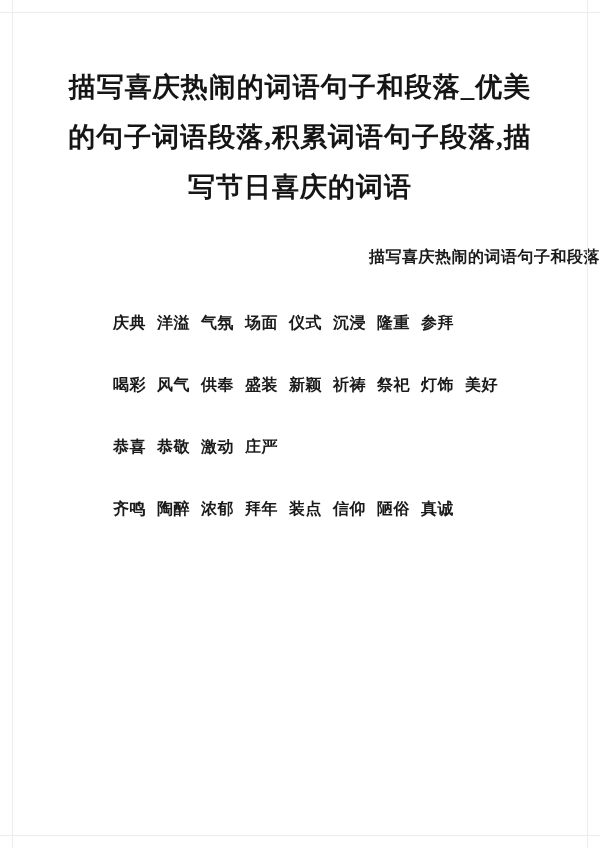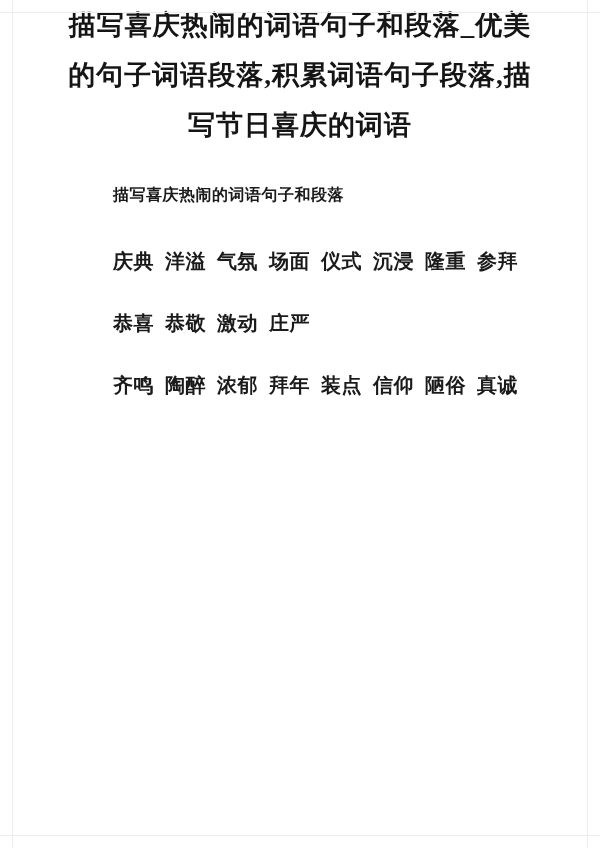--- a/index.html
+++ b/index.html
@@ -21,44 +21,46 @@
     position: absolute;
     background: #ececec;
   }
   .frame-top    { left: 0; top: 12px;    width: 100%; height: 1px; }
   .frame-bottom { left: 0; top: 835px;   width: 100%; height: 1px; }
   .frame-left   { left: 12px;  top: 0;   width: 1px;  height: 100%; }
   .frame-right  { left: 587px; top: 0;   width: 1px;  height: 100%; }
 
   .title {
     margin: 0;
+    padding-top: 62px;
     text-align: center;
     font-size: 27px;
     font-weight: 700;
     letter-spacing: 1px;
     color: #151515;
   }
   .title-line {
     line-height: 50px;
     white-space: nowrap;
   }
   .subtitle {
     margin: 34px 0 0 113px;
     font-size: 16px;
     font-weight: 600;
     line-height: 22px;
     letter-spacing: 0.5px;
     white-space: nowrap;
+    text-align: right;
   }
   .word-rows {
     margin-top: 44px;
   }
   .word-row {
     margin: 0 0 40px 113px;
-    font-size: 20px;
+    font-size: 16px;
     font-weight: 600;
     line-height: 22px;
     letter-spacing: 0.5px;
     white-space: nowrap;
   }
   .word + .word {
     margin-left: 11px;
   }
 </style>
 </head>
@@ -74,17 +76,18 @@
   <h1 class="title">
     <div class="title-line">描写喜庆热闹的词语句子和段落_优美</div>
     <div class="title-line">的句子词语段落,积累词语句子段落,描</div>
     <div class="title-line">写节日喜庆的词语</div>
   </h1>
 
   <p class="subtitle">描写喜庆热闹的词语句子和段落</p>
 
   <div class="word-rows">
       <p class="word-row"><span class="word">庆典</span><span class="word">洋溢</span><span class="word">气氛</span><span class="word">场面</span><span class="word">仪式</span><span class="word">沉浸</span><span class="word">隆重</span><span class="word">参拜</span></p>
+      <p class="word-row"><span class="word">喝彩</span><span class="word">风气</span><span class="word">供奉</span><span class="word">盛装</span><span class="word">新颖</span><span class="word">祈祷</span><span class="word">祭祀</span><span class="word">灯饰</span><span class="word">美好</span></p>
       <p class="word-row"><span class="word">恭喜</span><span class="word">恭敬</span><span class="word">激动</span><span class="word">庄严</span></p>
       <p class="word-row"><span class="word">齐鸣</span><span class="word">陶醉</span><span class="word">浓郁</span><span class="word">拜年</span><span class="word">装点</span><span class="word">信仰</span><span class="word">陋俗</span><span class="word">真诚</span></p>
     </div>
 
 </div>
 
 </body></html>

